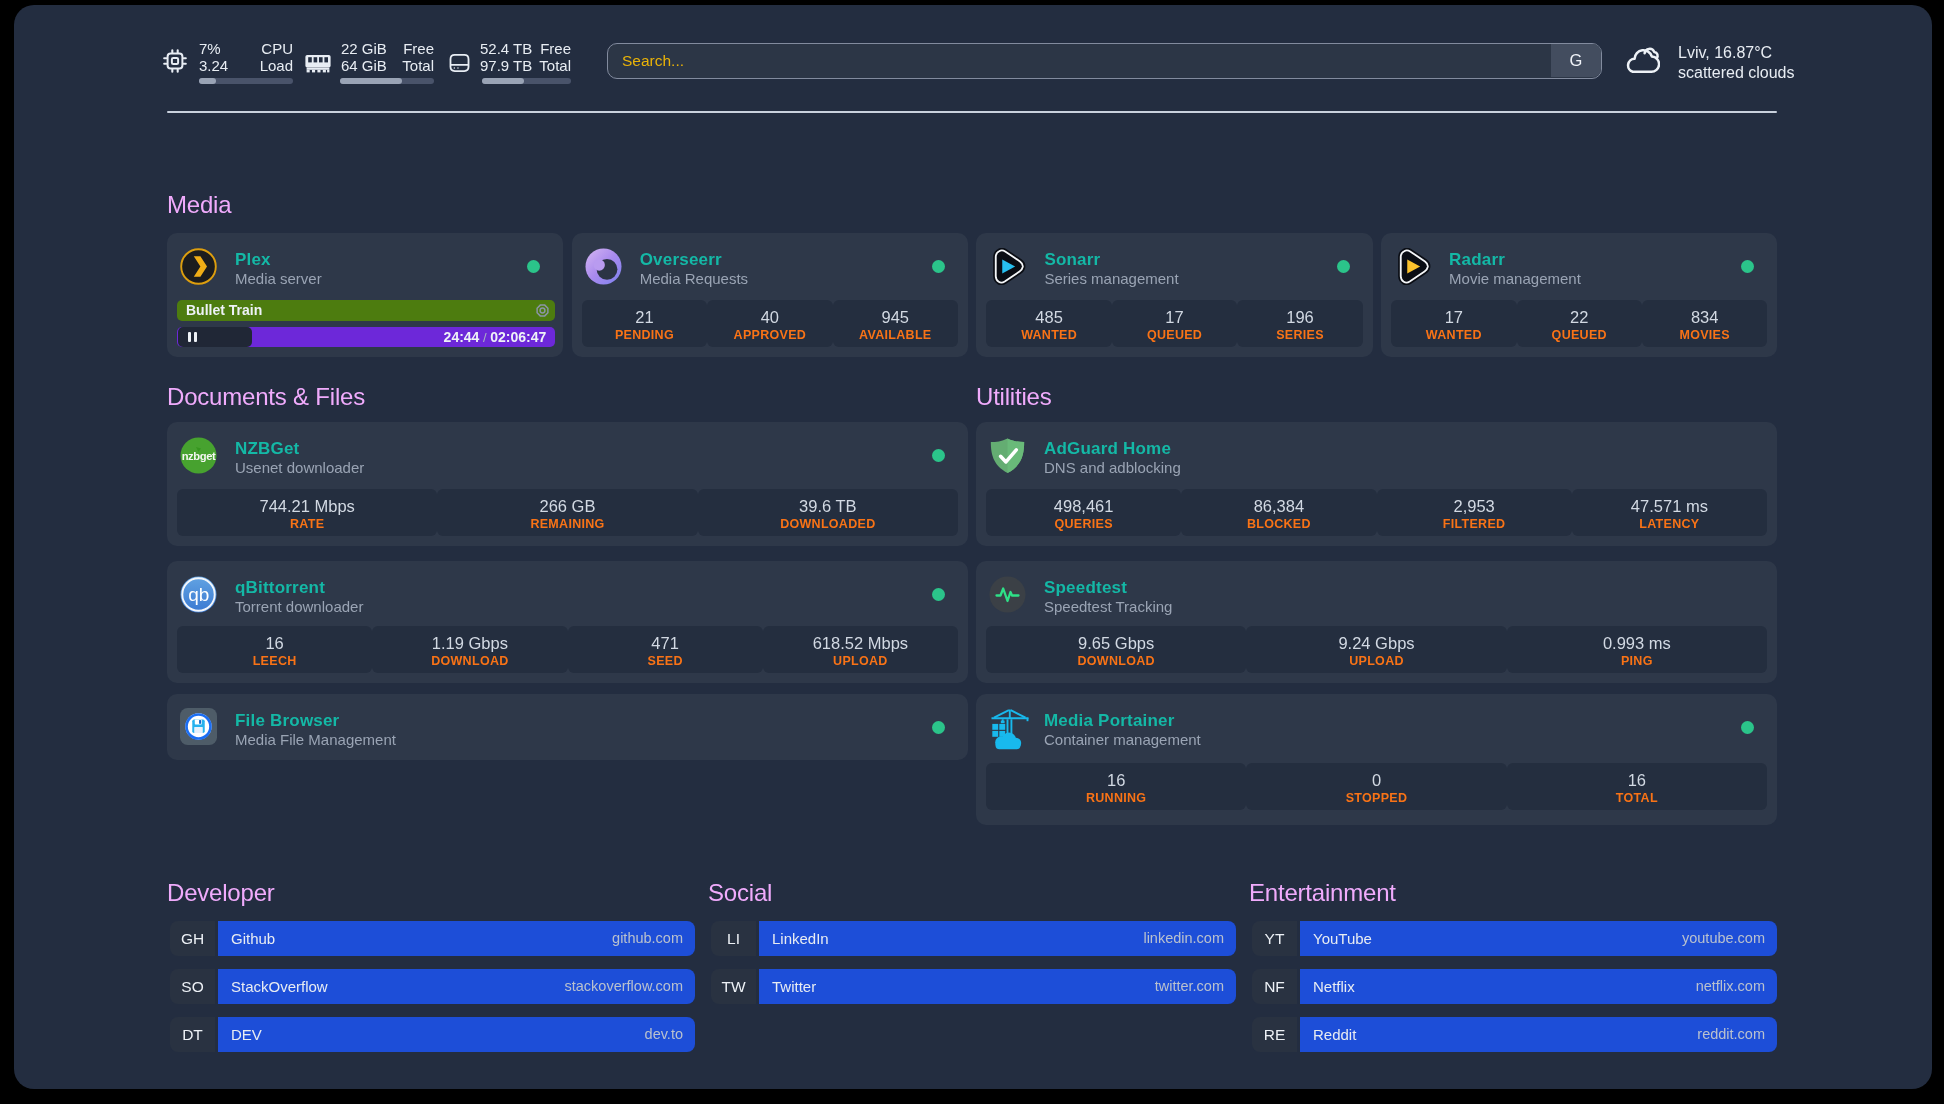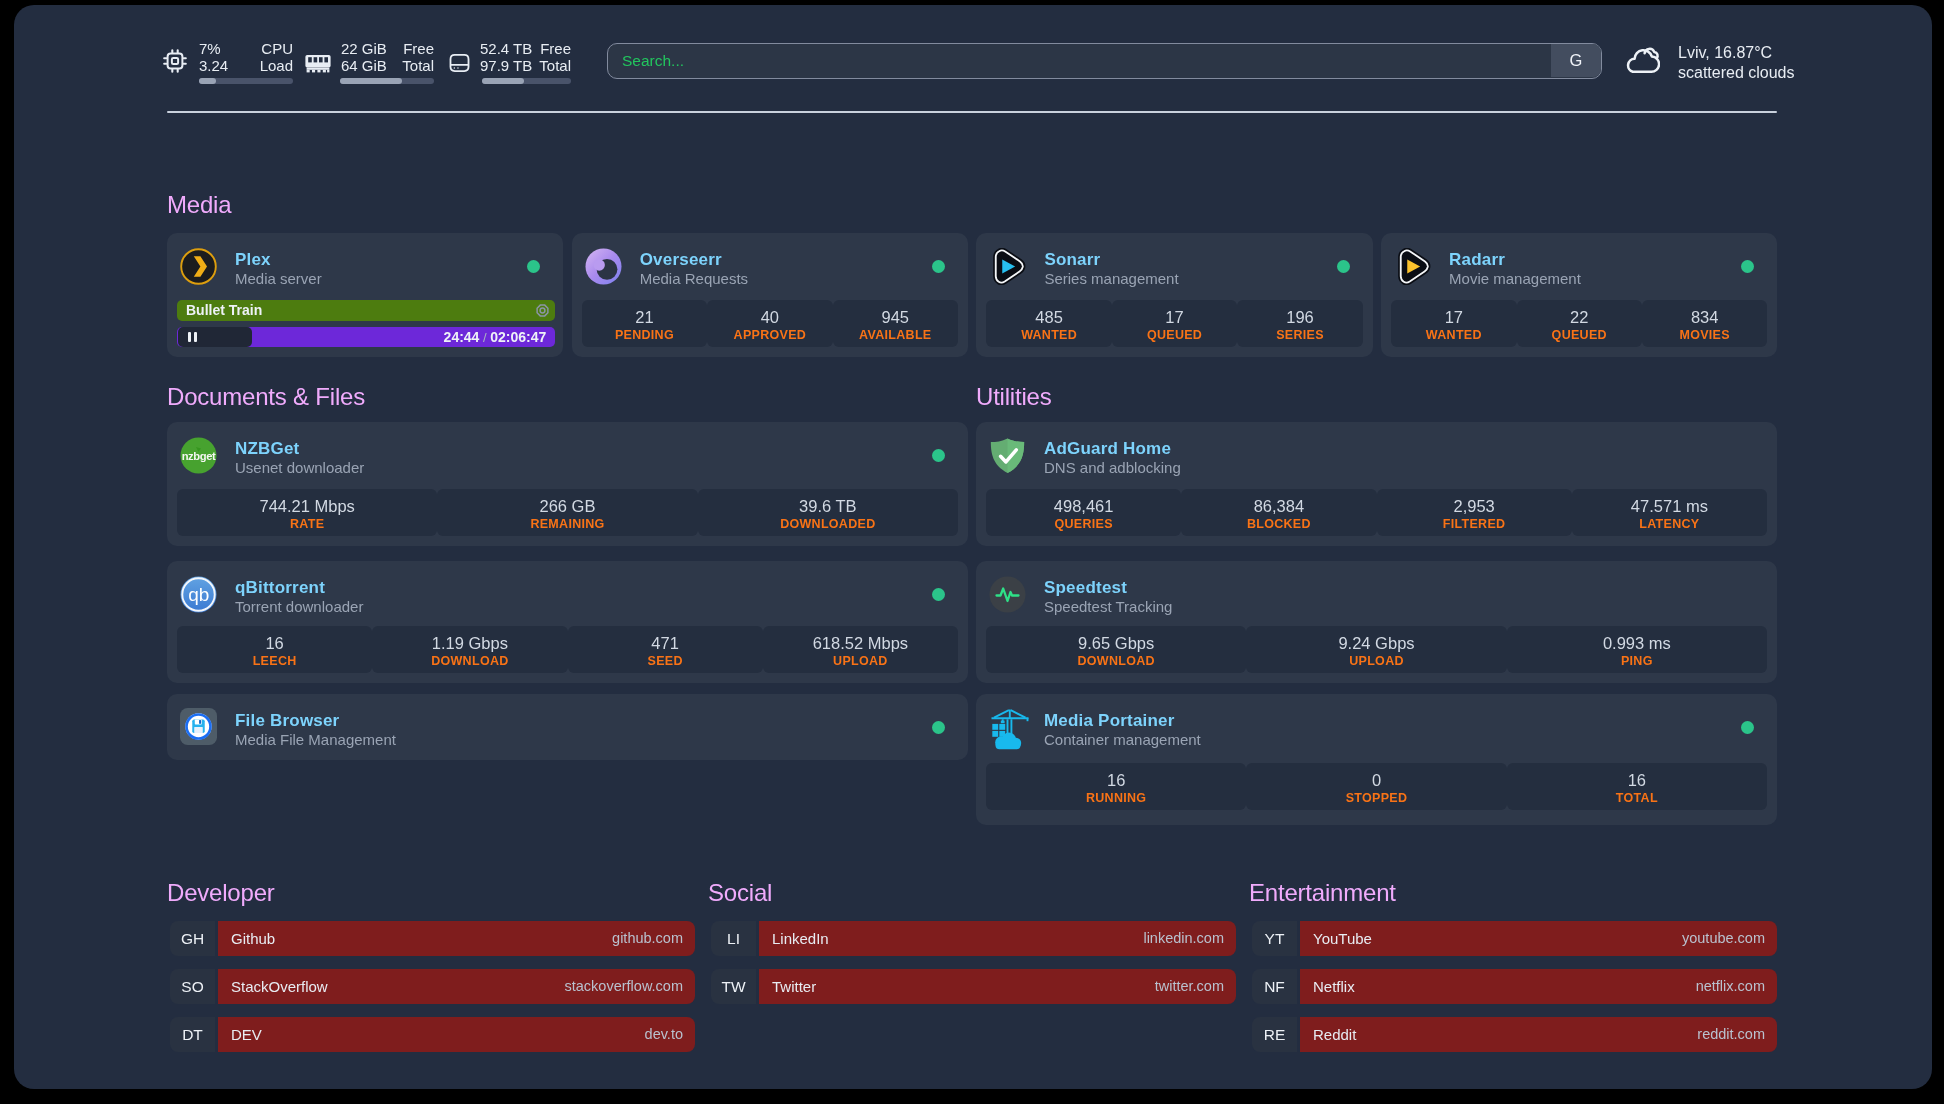--- a/index.html
+++ b/index.html
@@ -3,33 +3,33 @@
 <meta charset="utf-8">
 <style>
   * { margin:0; padding:0; box-sizing:border-box; }
   html,body { width:1944px; height:1104px; background:#000; overflow:hidden; }
   body { font-family:"Liberation Sans", sans-serif; }
   .frame { position:absolute; left:14px; top:5px; width:1918px; height:1084px;
            background:#232d40; border-radius:20px; overflow:hidden; }
   .abs { position:absolute; }
   .card { position:absolute; background:#2e3849; border-radius:10px; }
   .logo { position:absolute; left:13px; top:15px; width:37px; height:37px; }
-  .ctitle { position:absolute; left:68px; top:17px; font-size:17px; font-weight:700; color:#7dd3fc; letter-spacing:.2px; }
+  .ctitle { position:absolute; left:68px; top:17px; font-size:17px; font-weight:700; color:#14b8a6; letter-spacing:.2px; }
   .csub { position:absolute; left:68px; top:37px; font-size:15px; color:#9aa4b4; }
   .dot { position:absolute; width:13px; height:13px; border-radius:50%; background:#2bc48a; top:27px; right:23px; }
   .stats { position:absolute; left:10px; right:10px; bottom:10px; height:47px; display:flex; }
   .sb { flex:1; background:#242e3f; border-radius:6px; text-align:center; padding-top:8px; }
   .sb .n { font-size:16.5px; color:#d2d9e3; line-height:19px; }
   .sb .l { font-size:12.5px; font-weight:700; color:#f97316; line-height:17px; letter-spacing:.3px; }
   .sect { position:absolute; font-size:24px; color:#f0abfc; font-weight:500; letter-spacing:-0.2px; }
   .bkrow { position:absolute; height:35px; }
   .bkab { position:absolute; left:3px; top:0; width:45px; height:35px; background:#293241;
           border-radius:8px 0 0 8px; color:#edf1f6; font-size:15.5px; font-weight:400;
           text-align:center; line-height:35px; }
-  .bkbar { position:absolute; left:51px; right:0; top:0; height:35px; background:#7f1d1d; border-radius:0 8px 8px 0; }
+  .bkbar { position:absolute; left:51px; right:0; top:0; height:35px; background:#1d4ed8; border-radius:0 8px 8px 0; }
   .bkname { position:absolute; left:13px; top:0; height:35px; line-height:35px; font-size:15px; color:#e8ecf2; }
   .bkurl { position:absolute; right:12px; top:0; height:35px; line-height:35px; font-size:14.5px; color:#b9c1ce; }
   .rtxt { position:absolute; font-size:15px; color:#e8edf3; line-height:17.5px; }
   .rtxt.r { text-align:right; }
   .bar { position:absolute; height:6px; border-radius:3px; background:#49536a; }
   .bar .fill { position:absolute; left:0; top:0; bottom:0; border-radius:3px; background:#99a3b5; }
 </style>
 </head>
 <body>
 <div class="frame">
@@ -76,21 +76,21 @@
   <circle cx="6.6" cy="17.2" r="0.75" fill="#e8edf4" stroke="none"></circle>
   <circle cx="10.4" cy="17.2" r="0.75" fill="#e8edf4" stroke="none"></circle>
 </svg>
 <div class="rtxt" style="left:466px;top:34.5px">52.4 TB<br>97.9 TB</div>
 <div class="rtxt r" style="left:466px;top:34.5px;width:91px">Free<br>Total</div>
 <div class="bar" style="left:468px;top:73px;width:89px">
       <span class="fill" style="width:42px"></span>
     </div>
 
 <div class="abs" style="left:593px;top:37.5px;width:995px;height:36px;background:#2c3646;border:1.5px solid #828b9e;border-radius:10px;">
-  <div class="abs" style="left:14px;top:0;line-height:33px;font-size:15.5px;color:#22c55e;">Search...</div>
+  <div class="abs" style="left:14px;top:0;line-height:33px;font-size:15.5px;color:#eab308;">Search...</div>
   <div class="abs" style="right:0;top:0;width:50px;height:33px;background:#434d5f;border-radius:0 8px 8px 0;text-align:center;line-height:33px;font-size:16.5px;color:#f0f3f8;font-weight:500;">G</div>
 </div>
 
 <svg class="abs" style="left:1612px;top:39px" width="34" height="32" viewBox="0 0 34 32" fill="none" stroke="#eef2f7" stroke-width="2.5" stroke-linejoin="round" stroke-linecap="round">
   <path d="M18.6 9.2 A5.1 5.1 0 0 1 28.3 7.9 A3.9 3.9 0 0 1 30.6 14.4"></path>
   <path d="M6.8 27.8 A6.7 6.7 0 0 1 8.6 14.7 A8.8 8.8 0 0 1 25.8 12.4 A6.2 6.2 0 0 1 24.9 27.8 L6.8 27.8 Z"></path>
 </svg>
 <div class="rtxt" style="left:1664px;top:37.5px;font-size:16px;line-height:20px;">Lviv, 16.87°C<br>scattered clouds</div>
 
 <div class="abs" style="left:153px;top:106px;width:1610px;height:2px;background:#c9d1dd;border-radius:1px;"></div>

